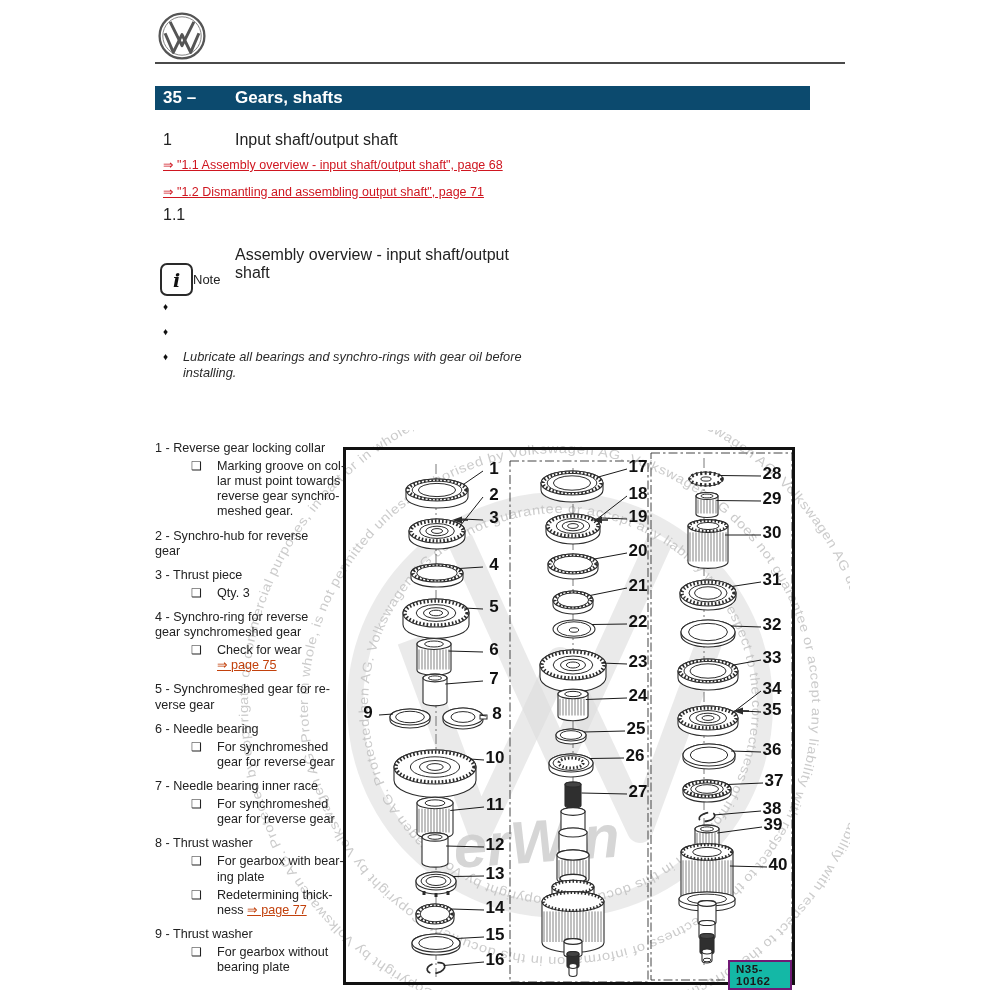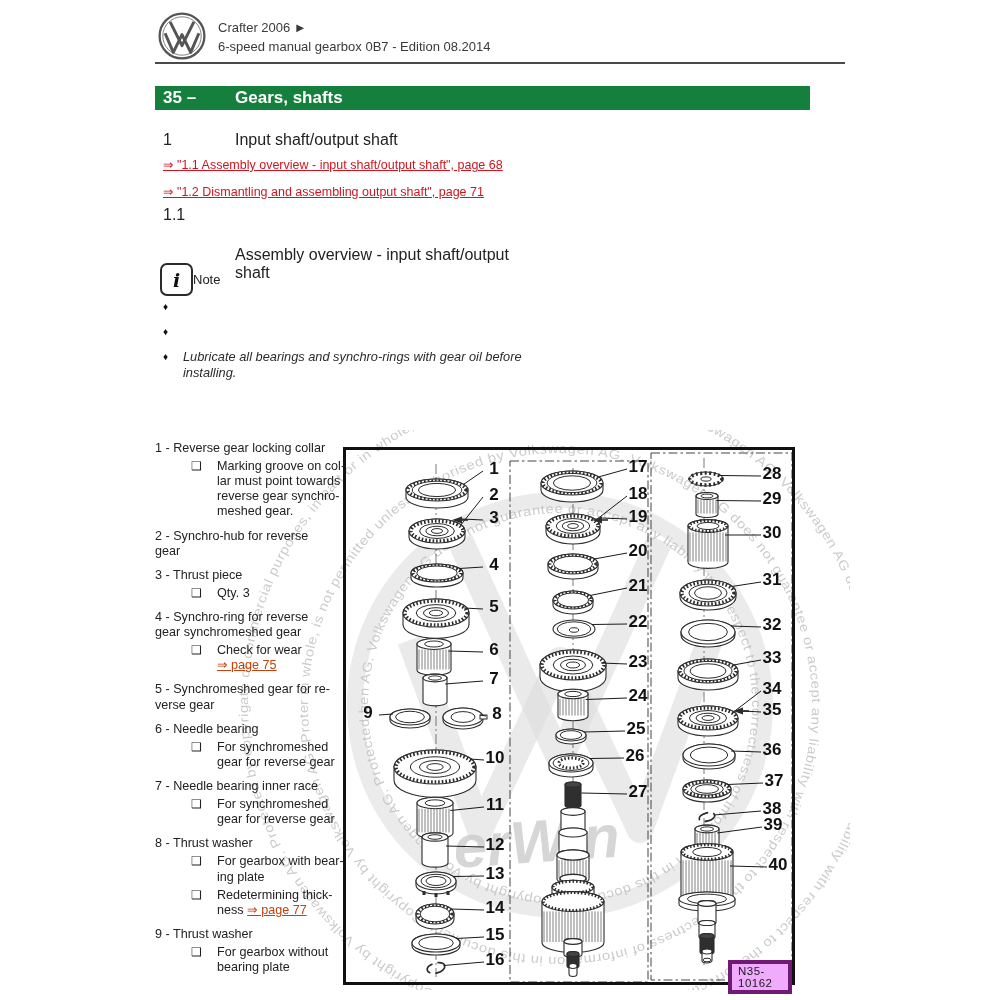--- a/index.html
+++ b/index.html
@@ -3,21 +3,21 @@
 <meta charset="utf-8">
 <style>
   html,body{margin:0;padding:0;background:#fff;}
   .page{position:relative;width:1000px;height:1000px;background:#fff;overflow:hidden;
         font-family:"Liberation Sans",sans-serif;color:#2e2e2e;}
   
   .header{position:absolute;left:158px;top:12px;display:flex;align-items:flex-start;z-index:2;}
   .vwlogo{width:48px;height:48px;}
   .header-text{margin-left:12px;padding-top:7px;font-size:13px;line-height:1.45;color:#3a3a3a;}
   .header-rule{position:absolute;left:155px;top:62px;width:690px;height:2px;background:#4a4a4a;z-index:2;}
-  .chapter-bar{position:absolute;left:155px;top:86px;width:655px;height:24px;background:#15803d;color:#fff;
+  .chapter-bar{position:absolute;left:155px;top:86px;width:655px;height:24px;background:#0c4a6e;color:#fff;
       font-weight:bold;font-size:17px;line-height:24px;z-index:2;}
   .chapter-bar .cnum{position:absolute;left:8px;}
   .chapter-bar .ctitle{position:absolute;left:80px;}
   
   .h1row{position:absolute;left:163px;z-index:2;font-size:16px;color:#222;}
   .hnum{position:absolute;left:0;}
   .htxt{position:absolute;left:72px;width:330px;}
   .links{position:absolute;left:163px;top:157px;z-index:2;font-size:12.5px;}
   .reflink{display:block;color:#cf1620;text-decoration:underline;margin-bottom:12px;cursor:pointer;}
   
@@ -34,22 +34,22 @@
   
   .plist{position:absolute;left:155px;top:441px;width:196px;z-index:2;font-size:12.6px;line-height:1.2;color:#222;}
   .pitem{margin-bottom:9px;}
   .pname{margin-bottom:3px;}
   .psub{display:flex;margin:3px 0 3px 36px;}
   .chk{flex:0 0 26px;font-size:12px;color:#222;padding-top:0;}
   .red{color:#c2410c;text-decoration:underline;cursor:pointer;}
   
   .diagram{position:absolute;left:343px;top:447px;width:452px;height:538px;border:3px solid #111;
       box-sizing:border-box;z-index:1;}
-  .fig-label{position:absolute;left:382px;top:510px;border:4px solid #701a75;background:#f0abfc;
-      font-size:11.5px;font-weight:400;letter-spacing:.5px;padding:1px 6px;color:#1a1a1a;}
+  .fig-label{position:absolute;left:382px;top:510px;border:2px solid #701a75;background:#14b8a6;
+      font-size:11.5px;font-weight:700;letter-spacing:.5px;padding:1px 6px;color:#1a1a1a;}
   #watermark{position:absolute;left:150px;top:430px;width:700px;height:560px;z-index:0;overflow:hidden;}
 </style>
 </head>
 <body>
 
 <div class="page">
 
   <svg id="watermark" viewBox="150 430 700 560">
       <circle cx="560" cy="705" r="205" fill="none" stroke="#dedede" stroke-width="16" opacity="0.6"></circle>
       <path d="M 460,540 L 560,760 L 660,540" fill="none" stroke="#dcdcdc" stroke-width="26" stroke-linejoin="round" opacity="0.6"></path>
@@ -63,24 +63,20 @@
       <text x="455" y="868" font-size="60" font-weight="bold" font-style="italic" fill="#cccccc" opacity="0.8" transform="rotate(-4 455 868)">erWin</text>
     </svg>
 
   <div class="header">
     <svg class="vwlogo" viewBox="-105 -105 210 210">
       <circle cx="0" cy="0" r="98" fill="none" stroke="#555" stroke-width="10"></circle>
       <circle cx="0" cy="0" r="84" fill="none" stroke="#777" stroke-width="4"></circle>
       <path d="M -52,-62 L 0,42 L 52,-62" fill="none" stroke="#555" stroke-width="13" stroke-linejoin="round"></path>
       <path d="M -74,-12 L -38,72 L 0,-6 L 38,72 L 74,-12" fill="none" stroke="#555" stroke-width="13" stroke-linejoin="round"></path>
     </svg>
-    <div class="header-text">
-      <div>Crafter 2006 ►</div>
-      <div>6-speed manual gearbox 0B7 - Edition 08.2014</div>
-    </div>
   </div>
   <div class="header-rule"></div>
 
   <div class="chapter-bar">
     <span class="cnum">35 –</span>
     <span class="ctitle">Gears, shafts</span>
   </div>
 
   <div class="h1row" style="top:131px;">
     <span class="hnum">1</span>

